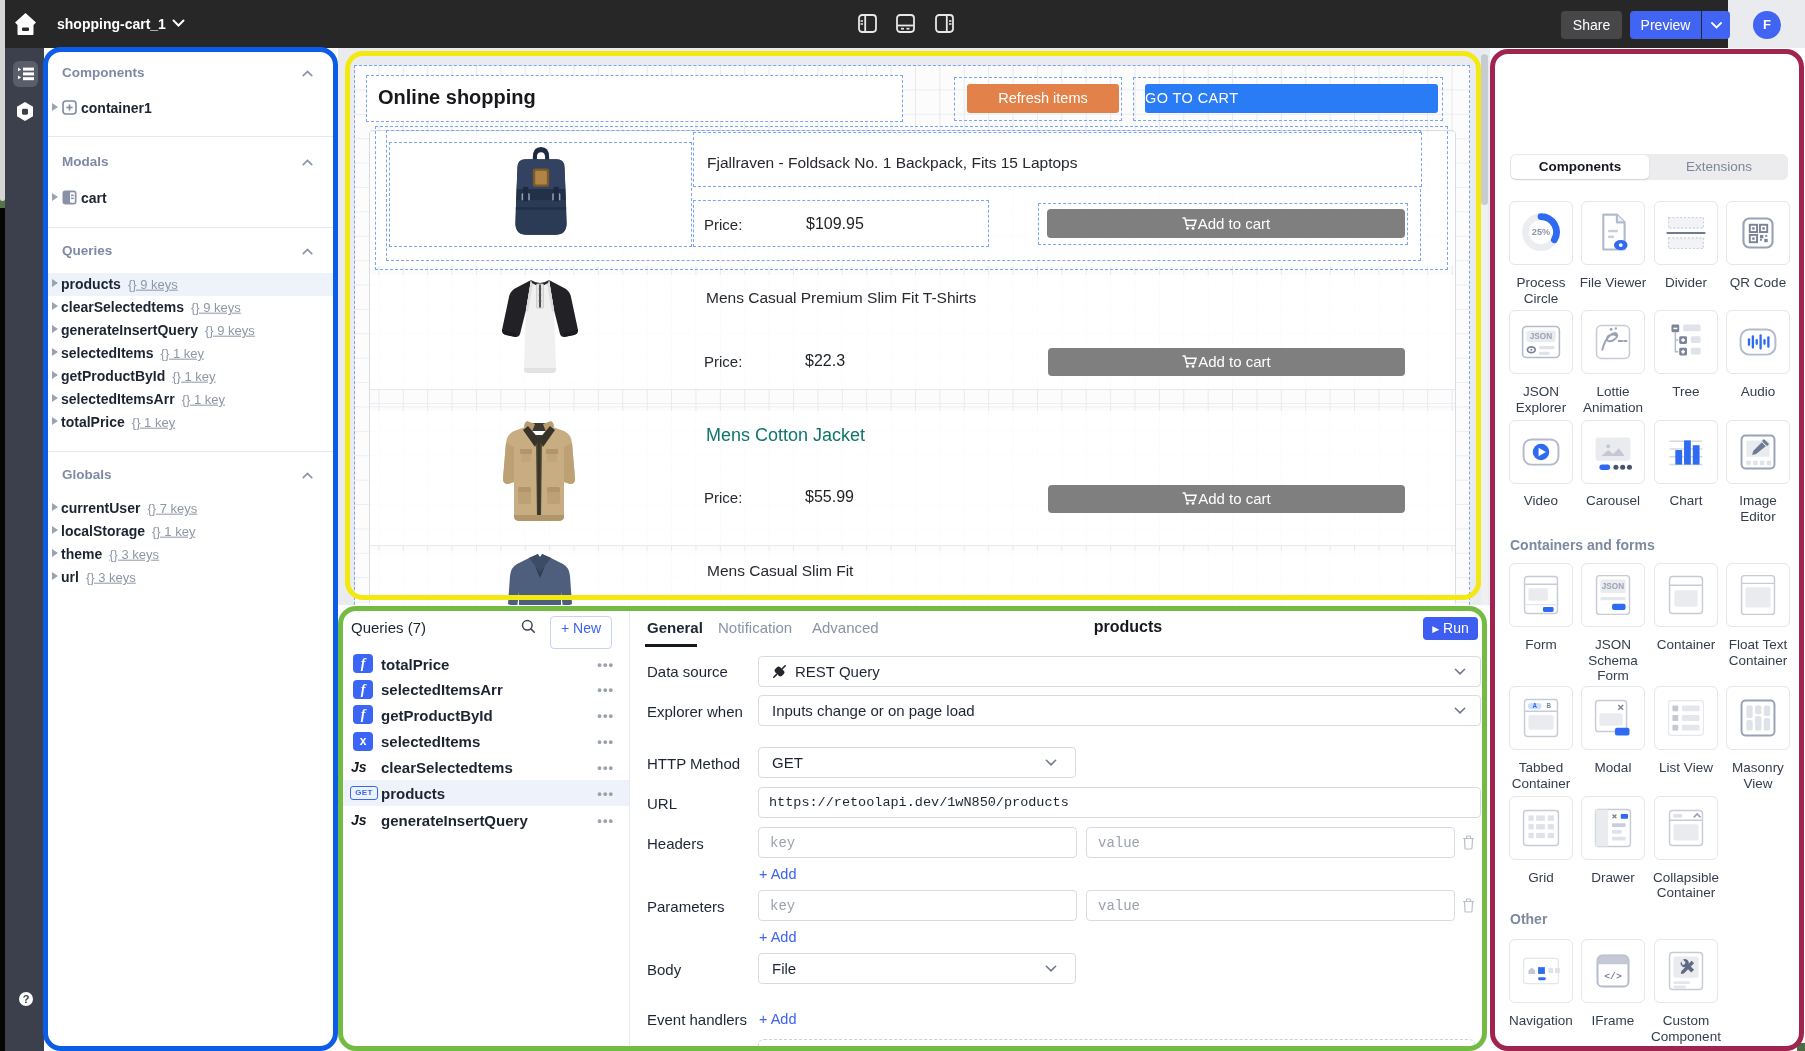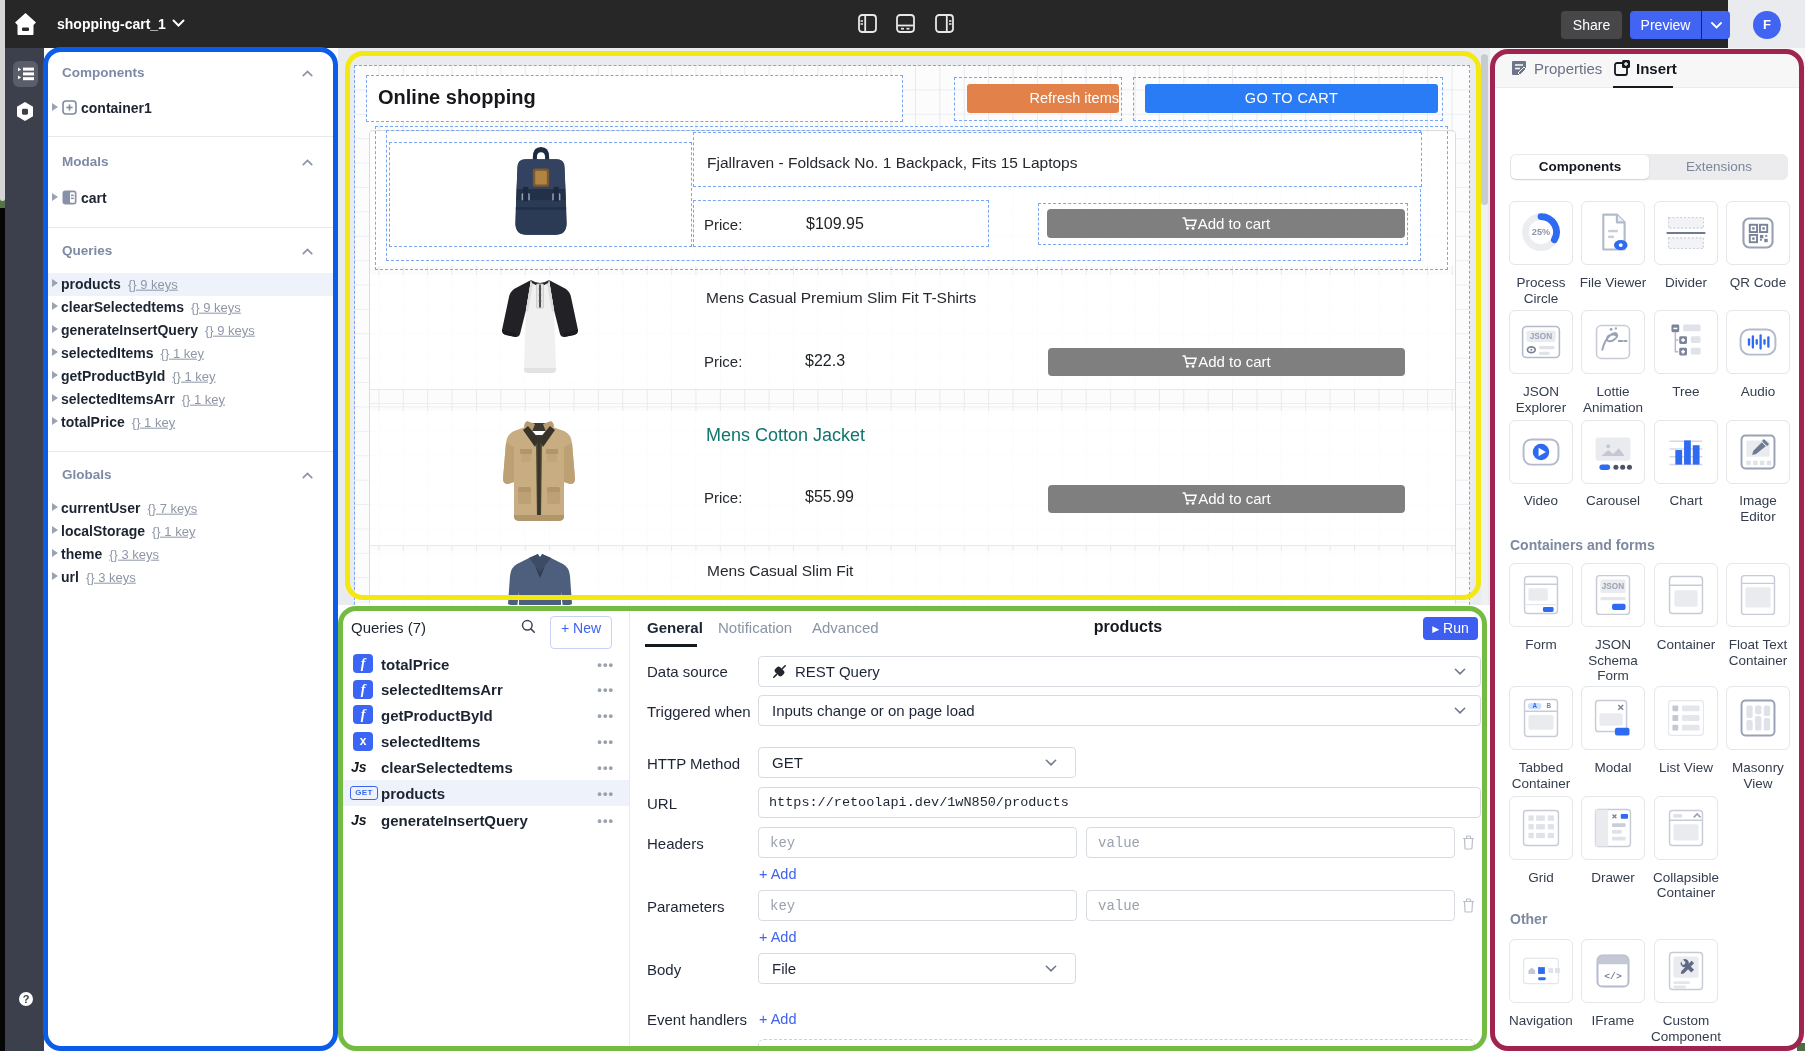--- a/index.html
+++ b/index.html
@@ -70,23 +70,23 @@
 <div id="app">
   <div id="canvasarea">
     <div id="canvasgrid"></div>
 
     <div class="abs" style="left:1143px;top:4px;width:7px;height:553px;background:#eef0f2;border-radius:4px"></div>
     <div class="abs" style="left:1143px;top:6px;width:7px;height:151px;background:#c7cbd2;border-radius:4px"></div>
 
     <div class="dashed" style="left:28px;top:27px;width:537px;height:47px;background:#fff"></div>
     <div class="abs" style="left:40px;top:38px;font-size:20px;font-weight:700;color:#16181b">Online shopping</div>
     <div class="dashed" style="left:616px;top:29px;width:168px;height:44px"></div>
-    <div class="abs" style="left:629px;top:36px;width:152px;height:29px;background:#e2824a;border-radius:3px;color:#fff;font-size:14.5px;text-align:right;line-height:29px">Refresh items</div>
+    <div class="abs" style="left:629px;top:36px;width:152px;height:29px;background:#e2824a;border-radius:3px;color:#fff;font-size:14.5px;text-align:center;line-height:29px">Refresh items</div>
     <div class="dashed" style="left:795px;top:29px;width:310px;height:44px"></div>
-    <div class="abs" style="left:807px;top:36px;width:293px;height:29px;background:#2a7bf6;border-radius:3px;color:#fff;font-size:14.5px;text-align:center;line-height:29px;letter-spacing:.4px">GO TO CART</div>
+    <div class="abs" style="left:807px;top:36px;width:293px;height:29px;background:#2a7bf6;border-radius:3px;color:#fff;font-size:14.5px;line-height:29px;letter-spacing:.4px">GO TO CART</div>
 
     <div class="abs" style="left:31px;top:82px;width:1087px;height:476px;background:transparent;border:1px solid #d9dce1;border-radius:4px"></div>
 
     <div class="canv-white" style="left:32px;top:84px;width:1085px;height:134px"></div>
     <div class="canv-white" style="left:32px;top:227px;width:1085px;height:114px"></div>
     <div class="canv-white" style="left:32px;top:363px;width:1085px;height:134px"></div>
     <div class="canv-white" style="left:32px;top:503px;width:1085px;height:54px"></div>
     <div class="abs" style="left:32px;top:340.5px;width:1085px;height:1px;background:#e7e8ea"></div>
     <div class="abs" style="left:32px;top:354.5px;width:1085px;height:1px;background:#ededef"></div>
     <div class="abs" style="left:32px;top:497px;width:1085px;height:1px;background:#e7e8ea"></div>
@@ -381,21 +381,21 @@
     <div class="q-input" style="left:420px;top:51px;width:723px;height:31px"></div>
     <svg class="abs" style="left:434px;top:59px" width="15" height="15" viewBox="0 0 15 15">
         <path d="M3.2 8.2 Q1.6 6.6 3.2 5 L5 3.2 Q6.6 1.6 8.2 3.2 L11.8 6.8 Q13.4 8.4 11.8 10 L10 11.8 Q8.4 13.4 6.8 11.8 Z" fill="#23262c"></path>
         <line x1="10.2" y1="4.8" x2="13.2" y2="1.8" stroke="#23262c" stroke-width="1.6" stroke-linecap="round"></line>
         <line x1="1.8" y1="13.2" x2="4.4" y2="10.6" stroke="#23262c" stroke-width="1.6" stroke-linecap="round"></line>
       </svg>
     <div class="abs" style="left:457px;top:58px;font-size:15px;color:#1d2535">REST Query</div>
     <svg class="q-chev" style="left:1116px;top:61px" width="13" height="9" viewBox="0 0 13 9">
         <path d="M1.5 1.5 L6.5 6.5 L11.5 1.5" stroke="#6e7889" stroke-width="1.7" fill="none" stroke-linecap="round"></path>
       </svg>
-    <div class="q-lab" style="top:98px">Triggered when</div>
+    <div class="q-lab" style="top:98px">Explorer when</div>
     <div class="q-input" style="left:420px;top:90px;width:723px;height:31px"></div>
     <div class="abs" style="left:434px;top:97px;font-size:15px;color:#1d2535">Inputs change or on page load</div>
     <svg class="q-chev" style="left:1116px;top:100px" width="13" height="9" viewBox="0 0 13 9">
         <path d="M1.5 1.5 L6.5 6.5 L11.5 1.5" stroke="#6e7889" stroke-width="1.7" fill="none" stroke-linecap="round"></path>
       </svg>
     <div class="q-lab" style="top:150px">HTTP Method</div>
     <div class="q-input" style="left:420px;top:142px;width:318px;height:31px"></div>
     <div class="abs" style="left:434px;top:149px;font-size:15px;color:#1d2535">GET</div>
     <svg class="q-chev" style="left:707px;top:152px" width="13" height="9" viewBox="0 0 13 9">
         <path d="M1.5 1.5 L6.5 6.5 L11.5 1.5" stroke="#6e7889" stroke-width="1.7" fill="none" stroke-linecap="round"></path>
@@ -425,37 +425,20 @@
     <div class="q-input" style="left:420px;top:348px;width:318px;height:31px"></div>
     <div class="abs" style="left:434px;top:355px;font-size:15px;color:#1d2535">File</div>
     <svg class="q-chev" style="left:707px;top:358px" width="13" height="9" viewBox="0 0 13 9">
         <path d="M1.5 1.5 L6.5 6.5 L11.5 1.5" stroke="#6e7889" stroke-width="1.7" fill="none" stroke-linecap="round"></path>
       </svg>
     <div class="q-lab" style="top:406px">Event handlers</div>
     <div class="q-add" style="left:421px;top:406px">+ Add</div>
     <div class="abs" style="left:420px;top:434px;width:717px;height:40px;border:1px dashed #ccd1d9;border-radius:6px"></div>
   </div>
   <div id="rpanel">
-    <div id="rtabs">
-      <svg class="abs" style="left:21px;top:12px" width="16" height="16" viewBox="0 0 16 16">
-          <path d="M2 1 H14 Q15 1 15 2 V8 L8 15 H2 Q1 15 1 14 V2 Q1 1 2 1 Z" fill="#6d7589"></path>
-          <line x1="4" y1="5" x2="12" y2="5" stroke="#f7f7f8" stroke-width="1.6"></line>
-          <line x1="4" y1="8.5" x2="9" y2="8.5" stroke="#f7f7f8" stroke-width="1.6"></line>
-          <path d="M9 15 L15 9 L13 7 L7 13 Z" fill="#6d7589" stroke="#f7f7f8" stroke-width="1"></path>
-        </svg>
-      <div class="abs" style="left:44px;top:12px;font-size:15px;color:#6a7286">Properties</div>
-      <svg class="abs" style="left:124px;top:11px" width="17" height="17" viewBox="0 0 17 17">
-          <rect x="1" y="4" width="12" height="12" rx="2" stroke="#15181e" stroke-width="1.8" fill="none"></rect>
-          <rect x="8" y="1" width="8" height="8" rx="1.5" fill="#15181e"></rect>
-          <line x1="12" y1="3" x2="12" y2="7" stroke="#fff" stroke-width="1.3"></line>
-          <line x1="10" y1="5" x2="14" y2="5" stroke="#fff" stroke-width="1.3"></line>
-        </svg>
-      <div class="abs" style="left:146px;top:12px;font-size:15px;font-weight:700;color:#15181e">Insert</div>
-      <div class="abs" style="left:123px;top:37.5px;width:60px;height:2.5px;background:#15181e"></div>
-    </div>
     <div class="abs" style="left:20px;top:106px;width:278px;height:26px;background:#ececee;border-radius:6px">
       <div class="abs" style="left:1px;top:1px;width:138px;height:24px;background:#fff;border-radius:5px;box-shadow:0 1px 2px rgba(0,0,0,.12)"></div>
       <div class="abs" style="left:0;top:5px;width:140px;text-align:center;font-size:13.5px;font-weight:700;color:#15181e">Components</div>
       <div class="abs" style="left:140px;top:5px;width:138px;text-align:center;font-size:13.5px;color:#7c8699">Extensions</div>
     </div>
 
     <div class="card" style="left:19px;top:153px"><svg width="62" height="62" viewBox="0 0 64 64">
           <circle cx="32" cy="31" r="16" stroke="#ecedf0" stroke-width="7" fill="none"></circle>
           <path d="M32 15 A16 16 0 0 1 45.8 39" stroke="#2e6bf2" stroke-width="7" fill="none" stroke-linecap="round"></path>
           <text x="32" y="34.5" font-size="9.5" font-weight="bold" fill="#8b93a6" text-anchor="middle" font-family="Liberation Sans">25%</text>

